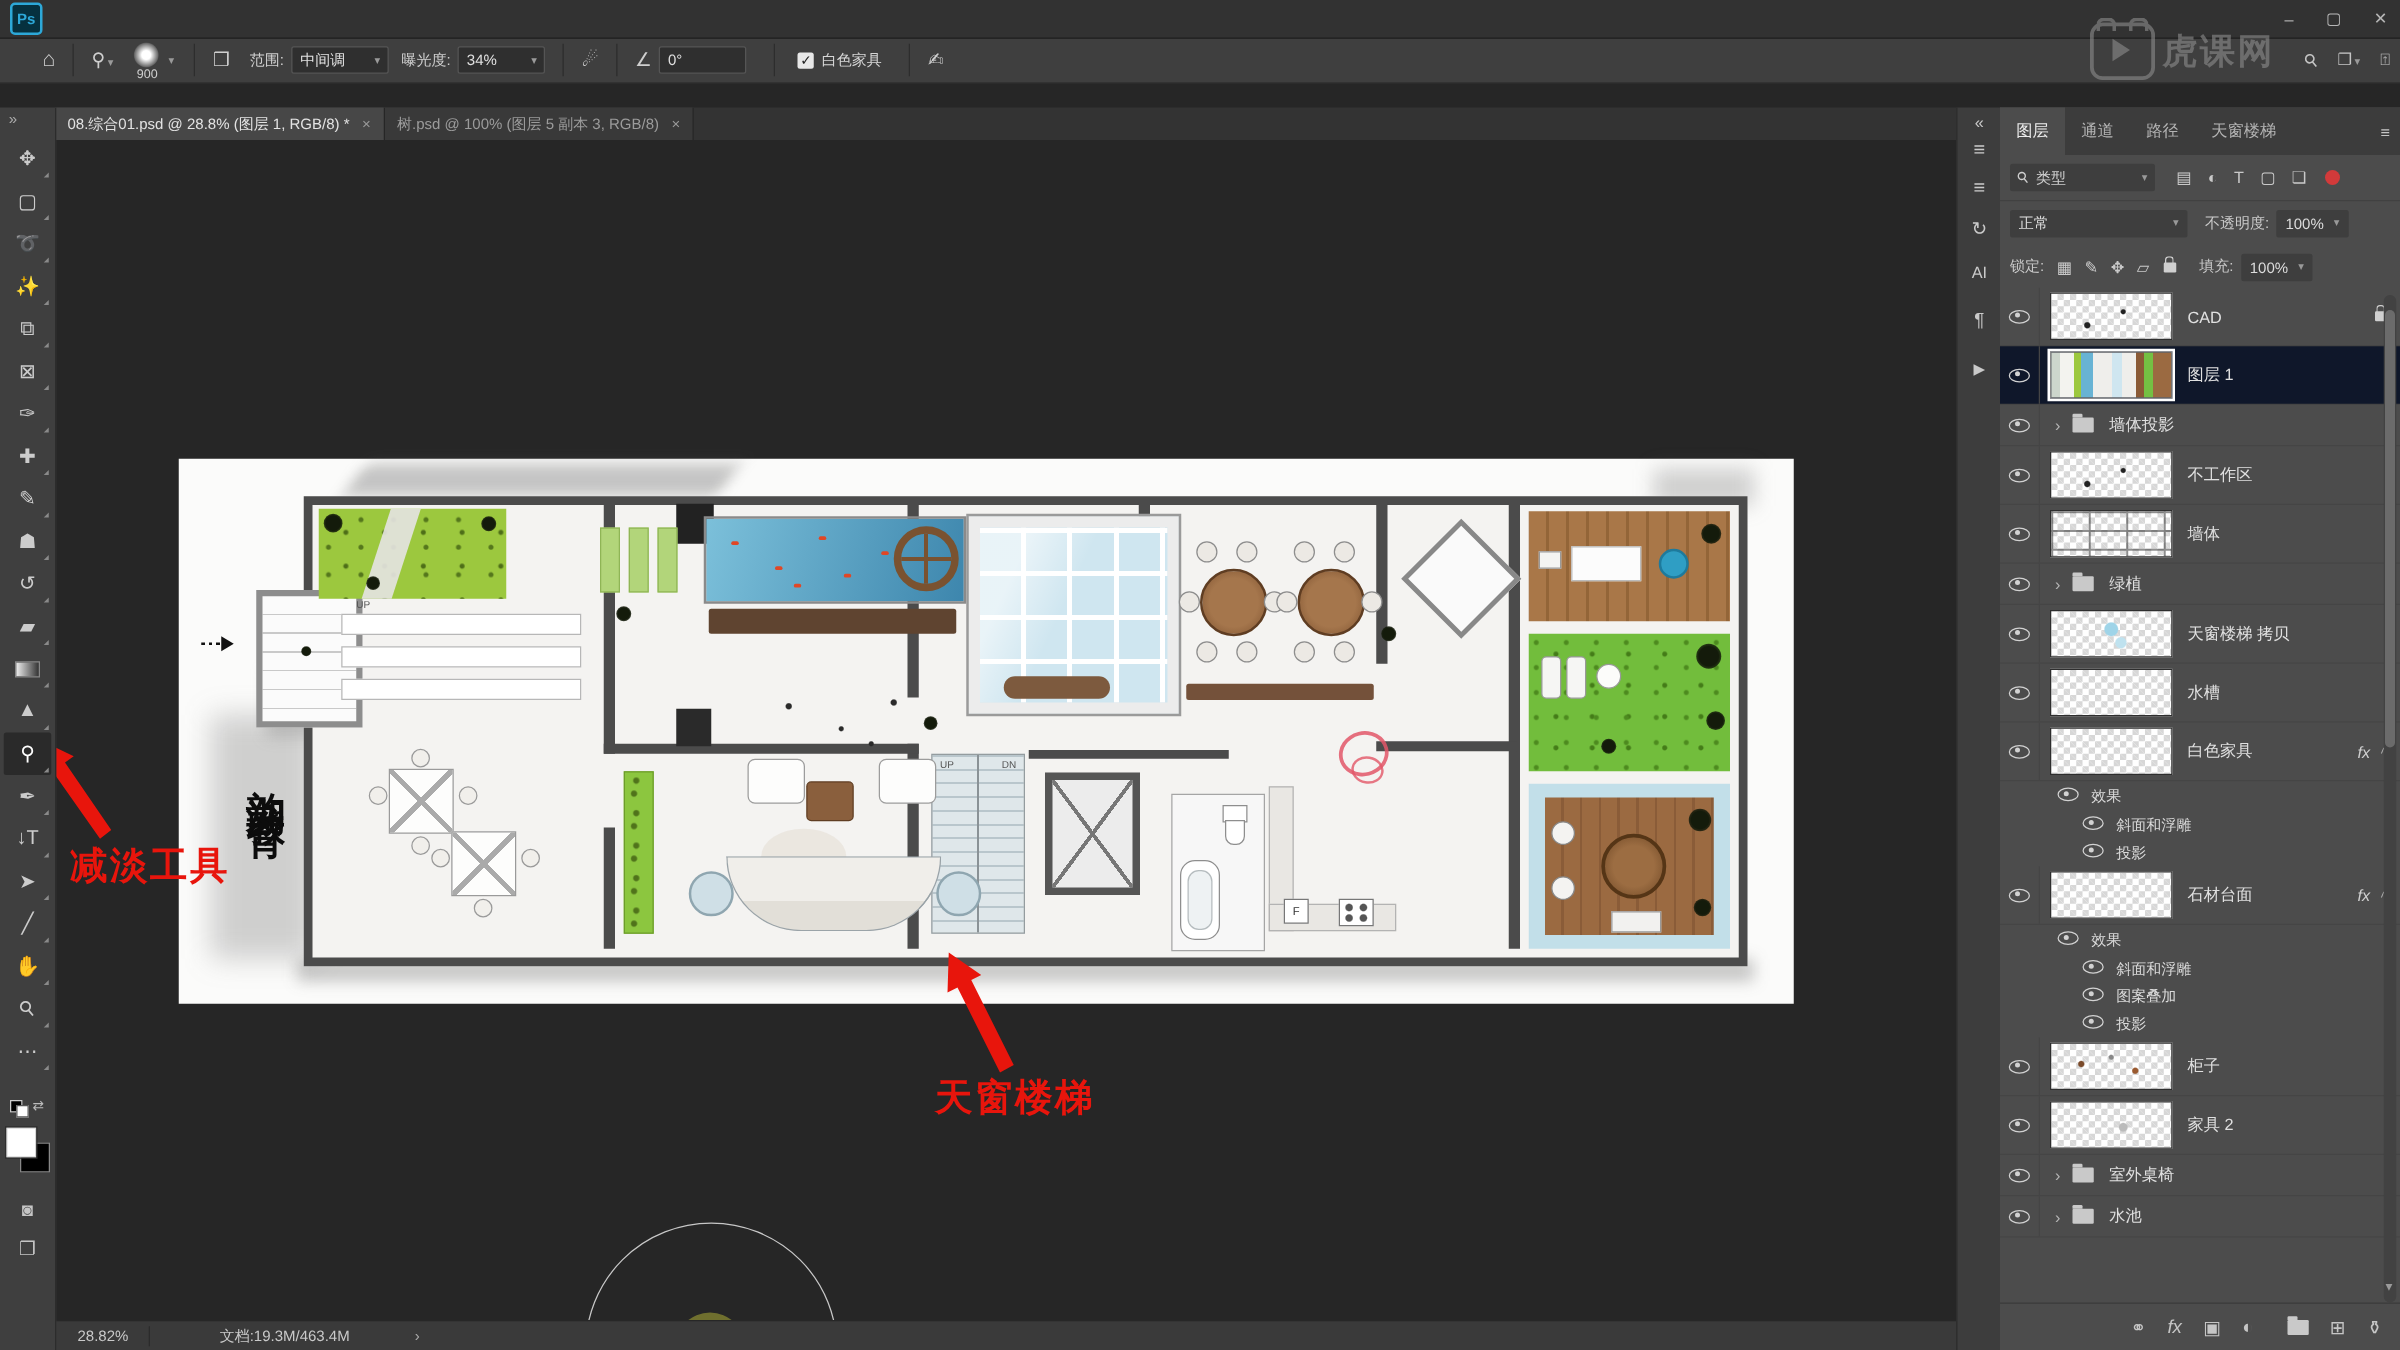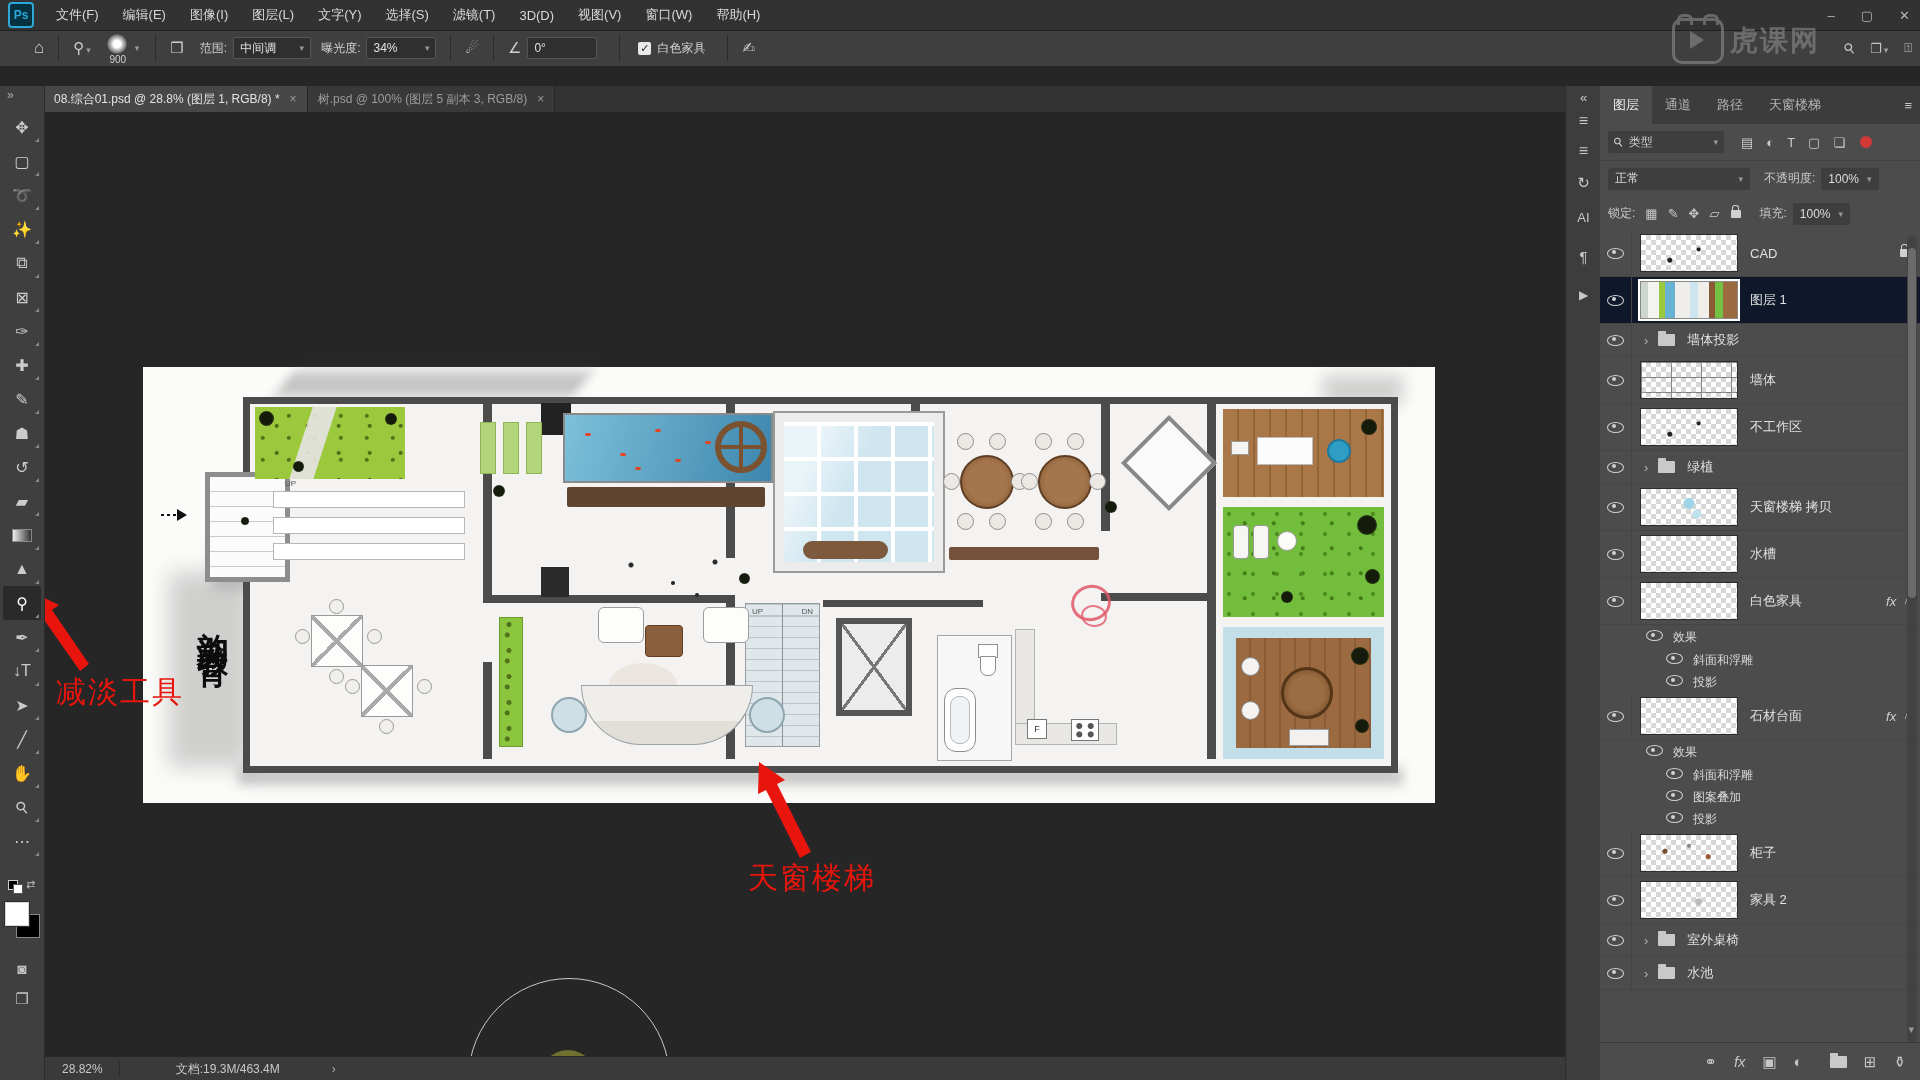--- a/index.html
+++ b/index.html
@@ -58,21 +58,21 @@
   .vtext{position:absolute;left:54px;top:240px;writing-mode:vertical-rl;font-size:31px;font-weight:900;color:#0c0c0c;letter-spacing:7px;line-height:1;}
   .tinytxt{position:absolute;font-size:8px;color:#555;}
   .treeblob{position:absolute;border-radius:50%;background:radial-gradient(circle,#141b0b 55%,rgba(20,27,11,.45));}
   .chair6{position:absolute;width:15px;height:15px;border-radius:50%;background:#ece9e4;border:1px solid #8d8d8d;}
   .xtable{position:absolute;width:50px;height:50px;background:#fdfdfc;border:1px solid #9a9a9a;
      background-image:linear-gradient(45deg,transparent 47%,#aaa 47%,#aaa 53%,transparent 53%),linear-gradient(-45deg,transparent 47%,#aaa 47%,#aaa 53%,transparent 53%);}
   .stool{position:absolute;width:13px;height:13px;border-radius:50%;background:#f1efeb;border:1px solid #9a9a9a;}
   
   #brushcircle{position:absolute;left:424px;top:866px;width:200px;height:200px;border:1px solid rgba(240,240,240,.8);border-radius:50%;z-index:3;}
   #brushdot{position:absolute;left:496px;top:938px;width:56px;height:56px;border-radius:50%;background:#6f6f2e;z-index:3;}
-  .ann{position:absolute;font-size:30px;font-weight:400;color:#e8150c;z-index:5;letter-spacing:2px;}
+  .ann{position:absolute;font-size:30px;font-weight:700;color:#e8150c;z-index:5;letter-spacing:2px;}
   .annsvg{position:absolute;z-index:5;}
   
   #statusbar{position:absolute;left:44px;top:1056px;width:1521px;height:24px;background:#3a3a3a;border-top:1px solid #272727;display:flex;align-items:center;z-index:12;color:#c9c9c9;}
   #statusbar .z{margin-left:18px;}
   #statusbar .d{margin-left:56px;}
   #statusbar .c{margin-left:52px;color:#aaa;}
   #statusbar .vsep{width:1px;height:16px;background:#2b2b2b;margin-left:16px;}
   
   #dock{position:absolute;left:1565px;top:86px;width:35px;height:994px;background:#3d3d3d;border-left:1px solid #2c2c2c;z-index:20;}
   #dock .dico{position:absolute;left:0;width:35px;text-align:center;color:#c9c9c9;}
@@ -329,33 +329,20 @@
 
   <div id="statusbar">
     <span class="z">28.82%</span>
     <span class="vsep"></span>
     <span class="d">文档:19.3M/463.4M</span>
     <span class="c">›</span>
   </div>
 
   <div id="menubar">
     <div id="pslogo">Ps</div>
-    <div id="menu-items" style="display:flex;">
-        <span class="mi">文件(F)</span>
-        <span class="mi">编辑(E)</span>
-        <span class="mi">图像(I)</span>
-        <span class="mi">图层(L)</span>
-        <span class="mi">文字(Y)</span>
-        <span class="mi">选择(S)</span>
-        <span class="mi">滤镜(T)</span>
-        <span class="mi">3D(D)</span>
-        <span class="mi">视图(V)</span>
-        <span class="mi">窗口(W)</span>
-        <span class="mi">帮助(H)</span>
-      </div>
     <div id="winctl">
       <span>–</span>
       <span>▢</span>
       <span>✕</span>
     </div>
   </div>
 
   <div id="optionsbar">
     <span class="ob-ico" style="margin-left:28px;font-size:17px;">⌂</span>
     <span class="ob-sep"></span>
@@ -598,33 +585,33 @@
           </div>
           <span class="gchev">›</span>
           <span class="folder"></span>
           <span class="lname">墙体投影</span>
         </div>
         <div class="lrow r-layer">
           <div class="eyecell">
             <span class="eye"></span>
           </div>
           <div class="th">
+            <span class="mk marks"></span>
+          </div>
+          <span class="lname">不工作区</span>
+          <span class="rowright"></span>
+        </div>
+        <div class="lrow r-layer">
+          <div class="eyecell">
+            <span class="eye"></span>
+          </div>
+          <div class="th">
             <span class="mk lines"></span>
           </div>
           <span class="lname">墙体</span>
-          <span class="rowright"></span>
-        </div>
-        <div class="lrow r-layer">
-          <div class="eyecell">
-            <span class="eye"></span>
-          </div>
-          <div class="th">
-            <span class="mk marks"></span>
-          </div>
-          <span class="lname">不工作区</span>
           <span class="rowright"></span>
         </div>
         <div class="lrow r-group">
           <div class="eyecell">
             <span class="eye"></span>
           </div>
           <span class="gchev">›</span>
           <span class="folder"></span>
           <span class="lname">绿植</span>
         </div>

